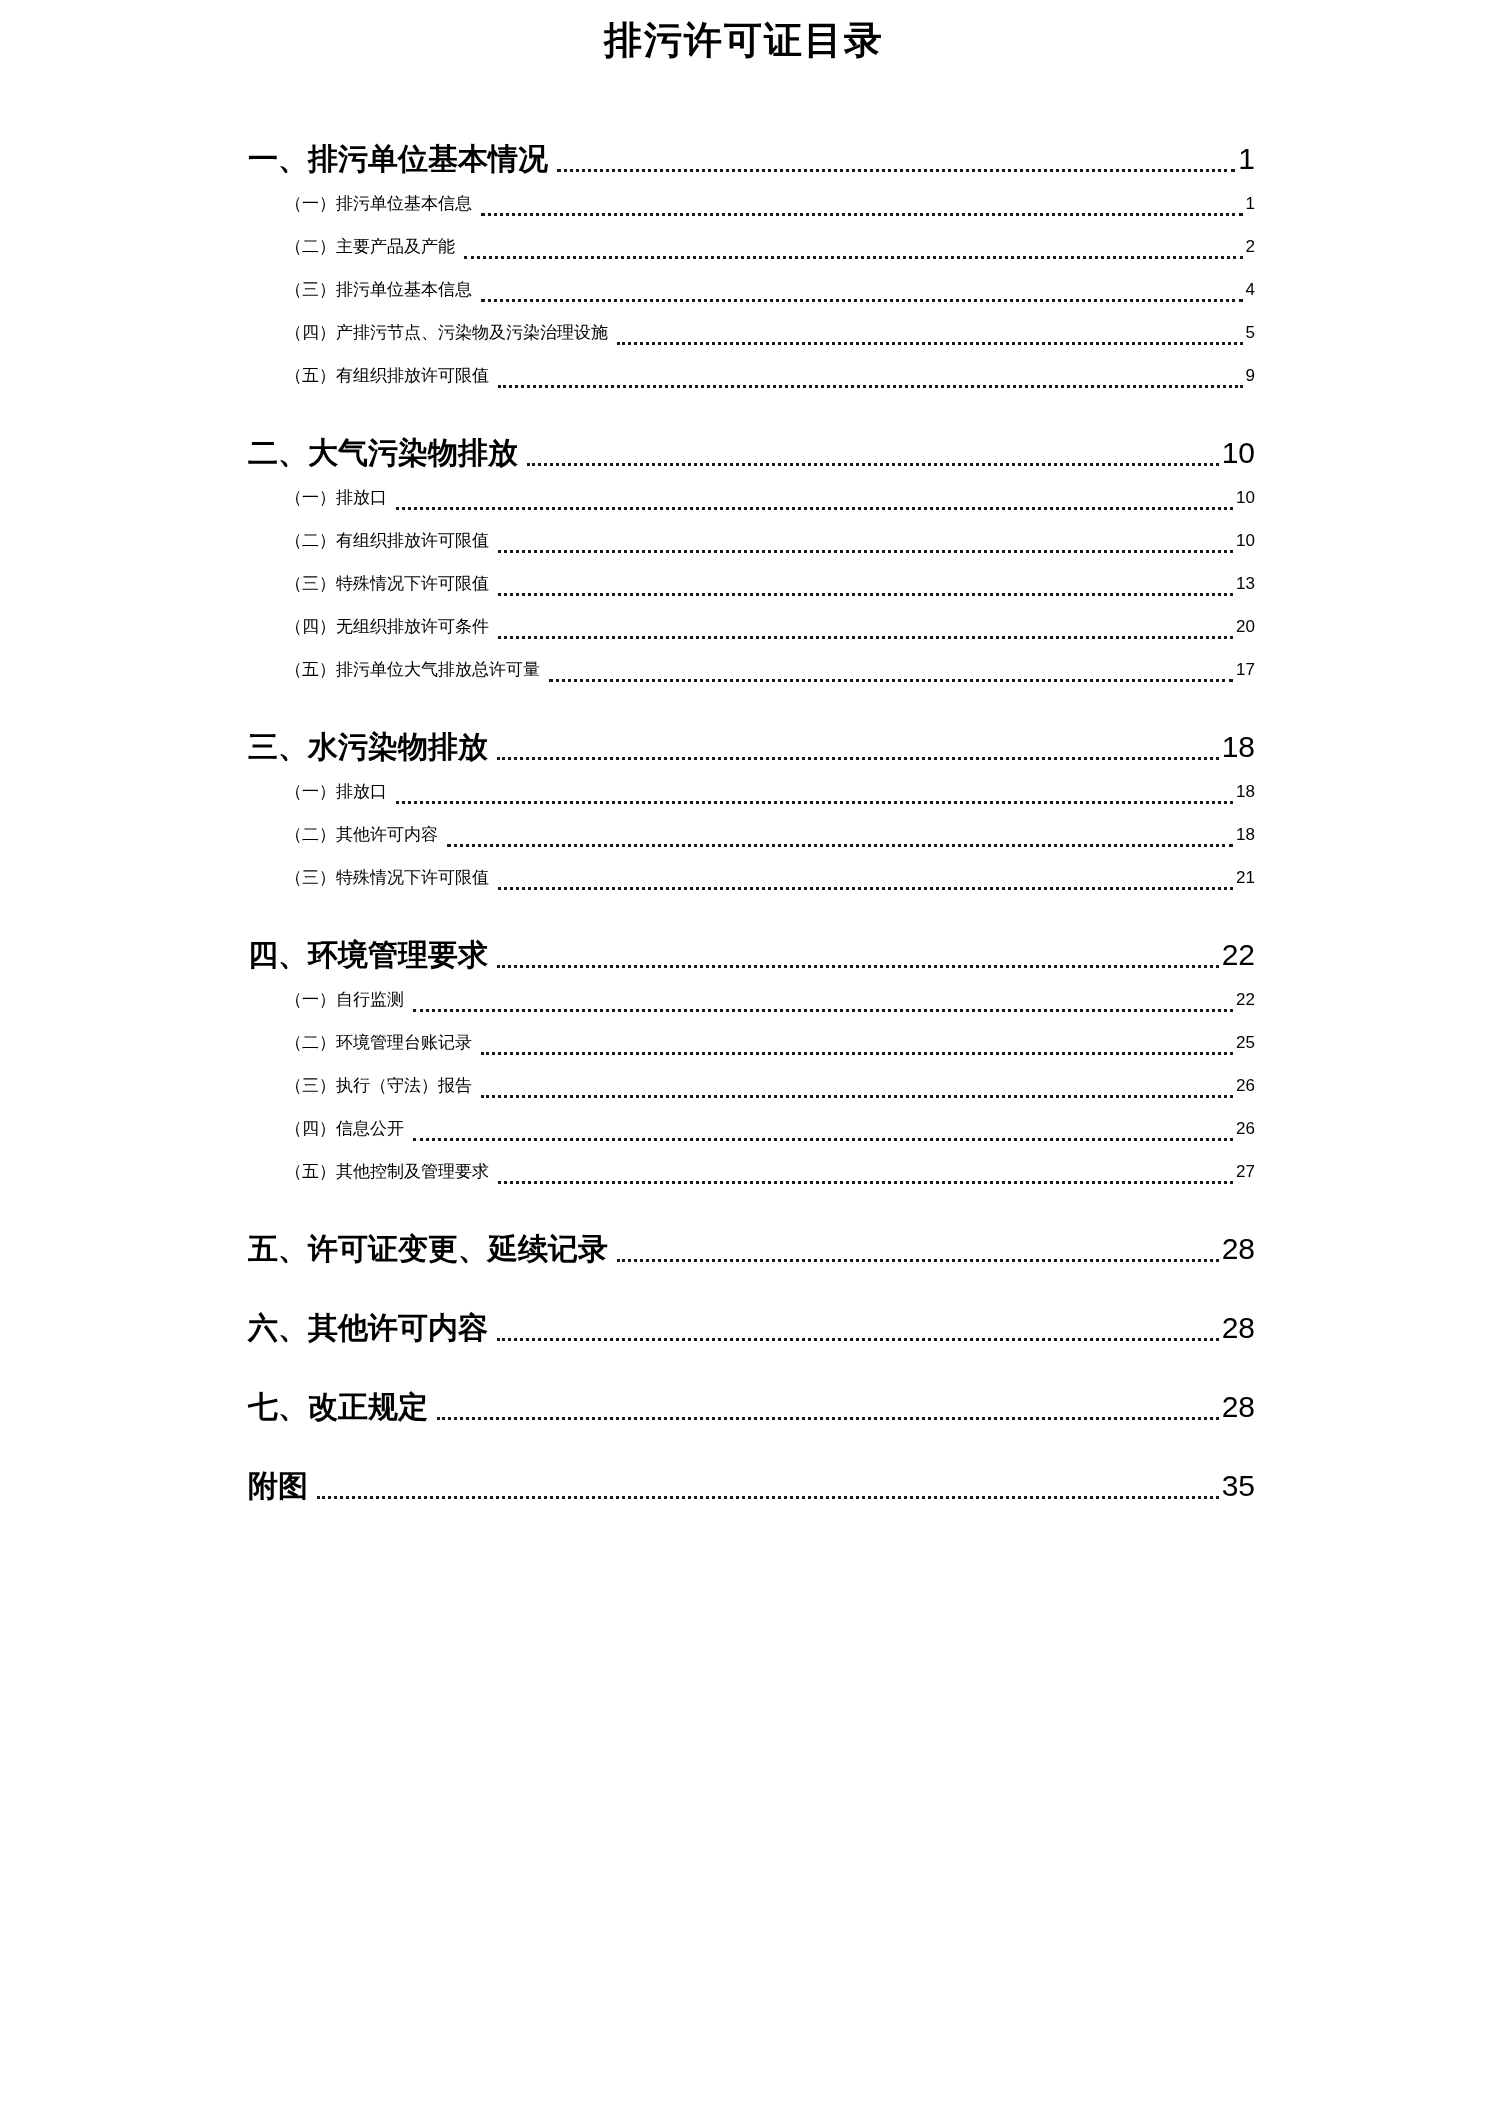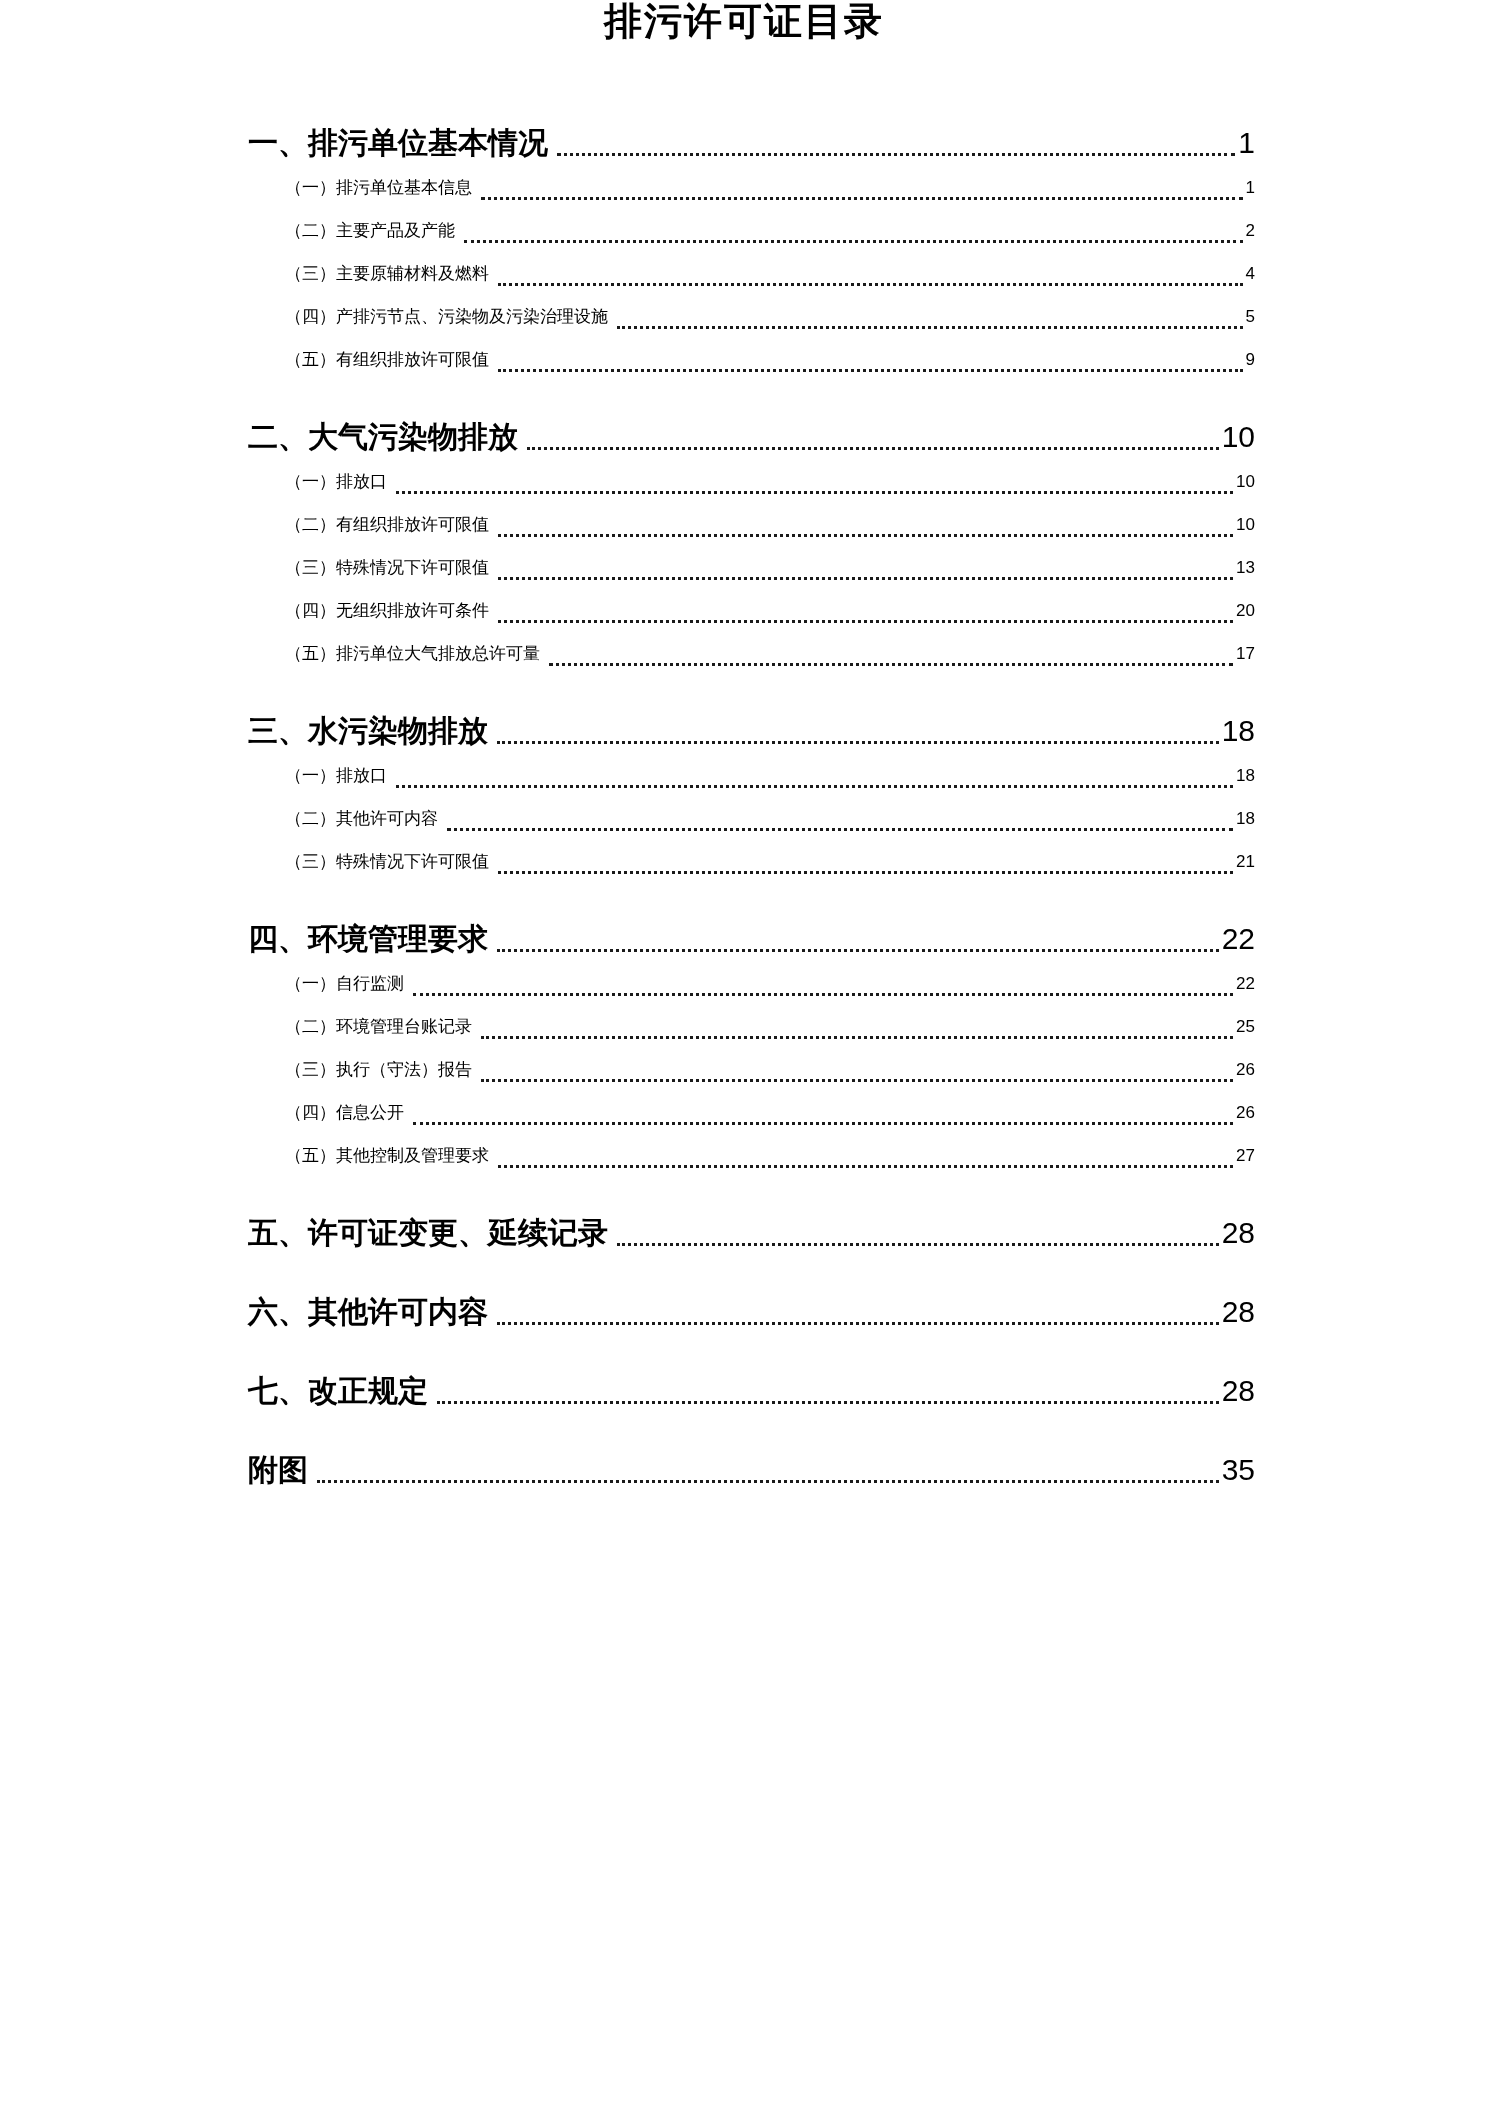--- a/index.html
+++ b/index.html
@@ -7,23 +7,23 @@
     position: relative;
     width: 1488px;
     height: 2104px;
     background: #ffffff;
     color: #000000;
     font-family: "Liberation Serif", "DejaVu Serif", serif;
     overflow: hidden;
     box-sizing: border-box;
   }
   .doc-title {
-    margin: 0;
+    margin: 16px;
     text-align: center;
-    font-family: Liberation Mono, monospace;
+    font-family: Liberation Sans, sans-serif;
     font-weight: bold;
     font-size: 38px;
     line-height: 48px;
     letter-spacing: 2px;
     color: #000000;
   }
   .toc {
     margin: 72px 233px 0 248px; 
   }
   .toc-row {
@@ -80,21 +80,21 @@
     <span class="toc-label">（一）排污单位基本信息</span>
     <span class="toc-dots"></span>
     <span class="toc-page">1</span>
   </div>
       <div class="toc-row l2">
     <span class="toc-label">（二）主要产品及产能</span>
     <span class="toc-dots"></span>
     <span class="toc-page">2</span>
   </div>
       <div class="toc-row l2">
-    <span class="toc-label">（三）主要原辅材料及燃料</span>
+    <span class="toc-label">（三）排污单位基本信息</span>
     <span class="toc-dots"></span>
     <span class="toc-page">4</span>
   </div>
       <div class="toc-row l2">
     <span class="toc-label">（四）产排污节点、污染物及污染治理设施</span>
     <span class="toc-dots"></span>
     <span class="toc-page">5</span>
   </div>
       <div class="toc-row l2">
     <span class="toc-label">（五）有组织排放许可限值</span>

